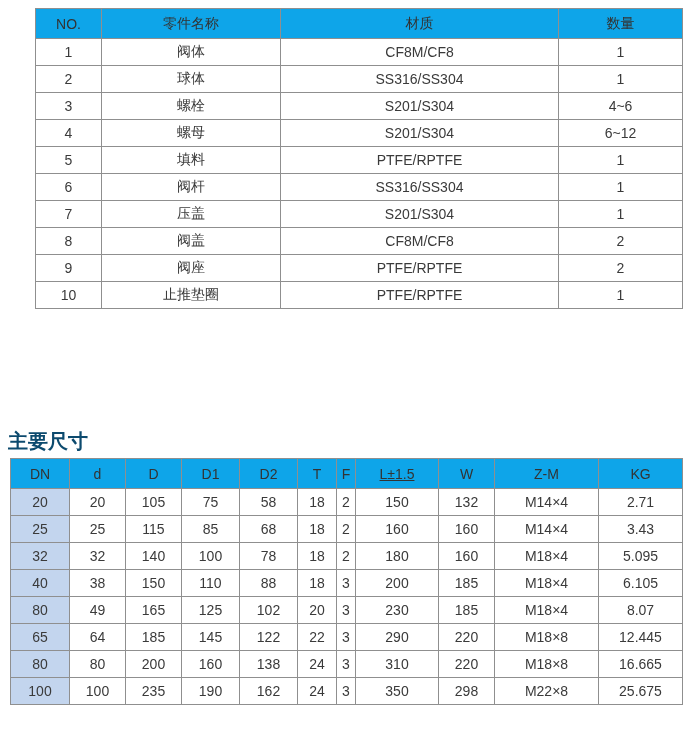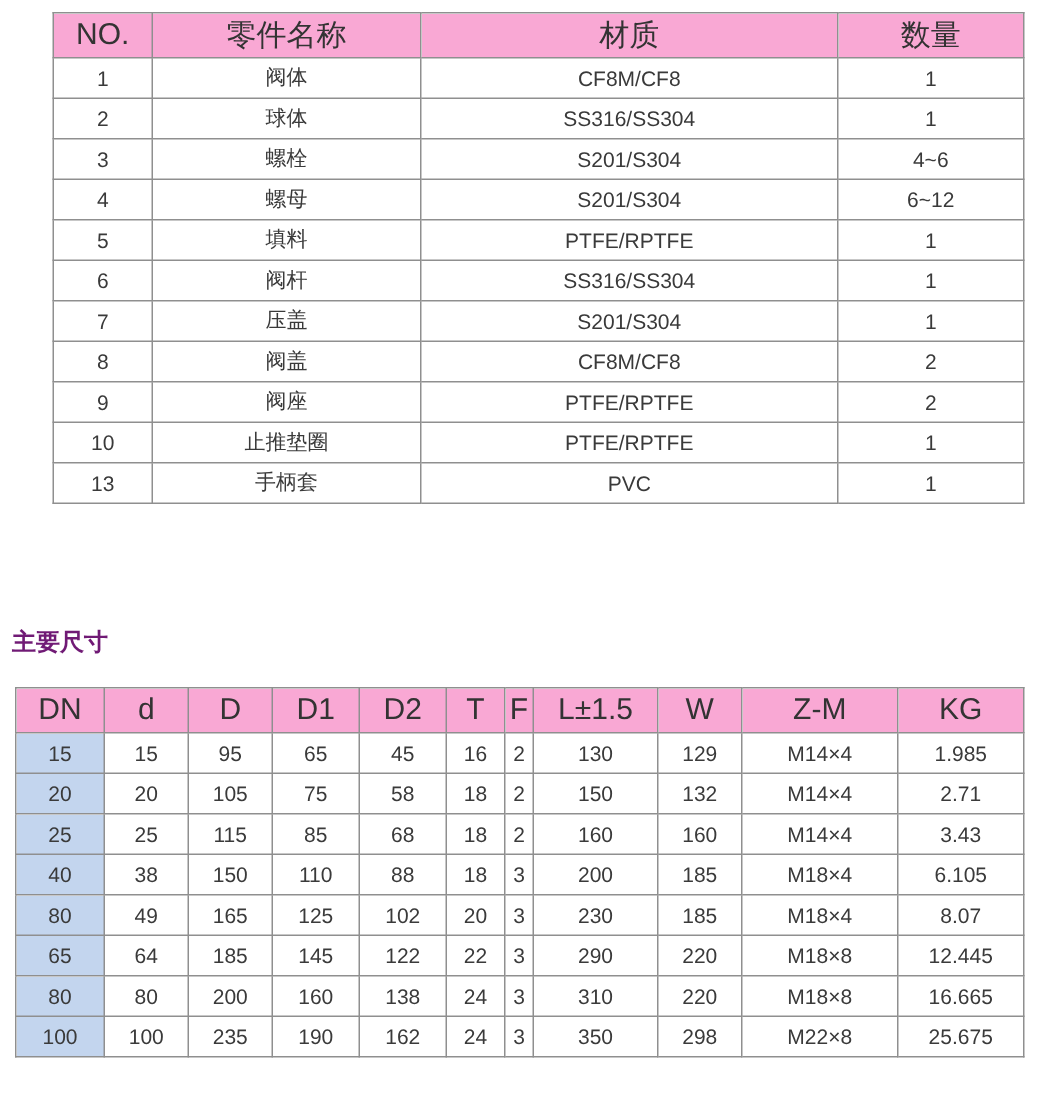--- a/index.html
+++ b/index.html
@@ -21,23 +21,23 @@
   th, td {
     border: 1px solid #8f8f8f;
     text-align: center;
     vertical-align: middle;
     font-weight: normal;
     white-space: nowrap;
     overflow: hidden;
     padding: 0;
   }
   th {
-    background: #f9a8d4;
+    background: #0ea5e9;
     height: 29px;
-    font-size: 20px;
+    font-size: 14px;
     color: #333333;
   }
   td {
     height: 26px;
     font-size: 14px;
     color: #3a3a3a;
   }
   #parts-table {
     position: absolute;
     left: 35px;
@@ -45,40 +45,40 @@
     width: 648px;
     border: 1px solid #6f6f6f;
   }
   #parts-table th:nth-child(1) { width: 65px; }
   #parts-table th:nth-child(2) { width: 178px; }
   #parts-table th:nth-child(3) { width: 277px; margin-left: 24px; }
 
   #dims-title {
     position: absolute;
     left: 8px;
-    top: 418px;
-    font-size: 16px;
+    top: 428px;
+    font-size: 20px;
     font-weight: bold;
-    color: #701a75;
+    color: #0c4a6e;
   }
   #dims-table {
     position: absolute;
     left: 10px;
     top: 458px;
     width: 673px;
     border: 1px solid #6f6f6f;
   }
   #dims-table th:nth-child(1)  { width: 58px; }
   #dims-table th:nth-child(2)  { width: 55px; }
   #dims-table th:nth-child(3)  { width: 55px; }
   #dims-table th:nth-child(4)  { width: 57px; }
   #dims-table th:nth-child(5)  { width: 57px; margin-top: 12px; }
   #dims-table th:nth-child(6)  { width: 38px; }
   #dims-table th:nth-child(7)  { width: 18px; }
-  #dims-table th:nth-child(8)  { width: 82px; }
+  #dims-table th:nth-child(8)  { width: 82px; text-decoration: underline; }
   #dims-table th:nth-child(9)  { width: 55px; }
   #dims-table th:nth-child(10) { width: 103px; }
   #dims-table td:first-child {
     background: #c3d5ee;
   }
 </style>
 </head>
 <body>
 
 <table id="parts-table">
@@ -142,26 +142,20 @@
       <tr>
         <td>9</td>
         <td>阀座</td>
         <td>PTFE/RPTFE</td>
         <td>2</td>
       </tr>
       <tr>
         <td>10</td>
         <td>止推垫圈</td>
         <td>PTFE/RPTFE</td>
-        <td>1</td>
-      </tr>
-      <tr>
-        <td>13</td>
-        <td>手柄套</td>
-        <td>PVC</td>
         <td>1</td>
       </tr>
     </tbody>
   </table>
 
 <div id="dims-title">主要尺寸</div>
 
 <table id="dims-table">
     <thead>
       <tr>
@@ -173,33 +167,20 @@
         <th>T</th>
         <th>F</th>
         <th>L±1.5</th>
         <th>W</th>
         <th>Z-M</th>
         <th>KG</th>
       </tr>
     </thead>
     <tbody>
       <tr>
-        <td>15</td>
-        <td>15</td>
-        <td>95</td>
-        <td>65</td>
-        <td>45</td>
-        <td>16</td>
-        <td>2</td>
-        <td>130</td>
-        <td>129</td>
-        <td>M14×4</td>
-        <td>1.985</td>
-      </tr>
-      <tr>
         <td>20</td>
         <td>20</td>
         <td>105</td>
         <td>75</td>
         <td>58</td>
         <td>18</td>
         <td>2</td>
         <td>150</td>
         <td>132</td>
         <td>M14×4</td>
@@ -210,20 +191,33 @@
         <td>25</td>
         <td>115</td>
         <td>85</td>
         <td>68</td>
         <td>18</td>
         <td>2</td>
         <td>160</td>
         <td>160</td>
         <td>M14×4</td>
         <td>3.43</td>
+      </tr>
+      <tr>
+        <td>32</td>
+        <td>32</td>
+        <td>140</td>
+        <td>100</td>
+        <td>78</td>
+        <td>18</td>
+        <td>2</td>
+        <td>180</td>
+        <td>160</td>
+        <td>M18×4</td>
+        <td>5.095</td>
       </tr>
       <tr>
         <td>40</td>
         <td>38</td>
         <td>150</td>
         <td>110</td>
         <td>88</td>
         <td>18</td>
         <td>3</td>
         <td>200</td>

